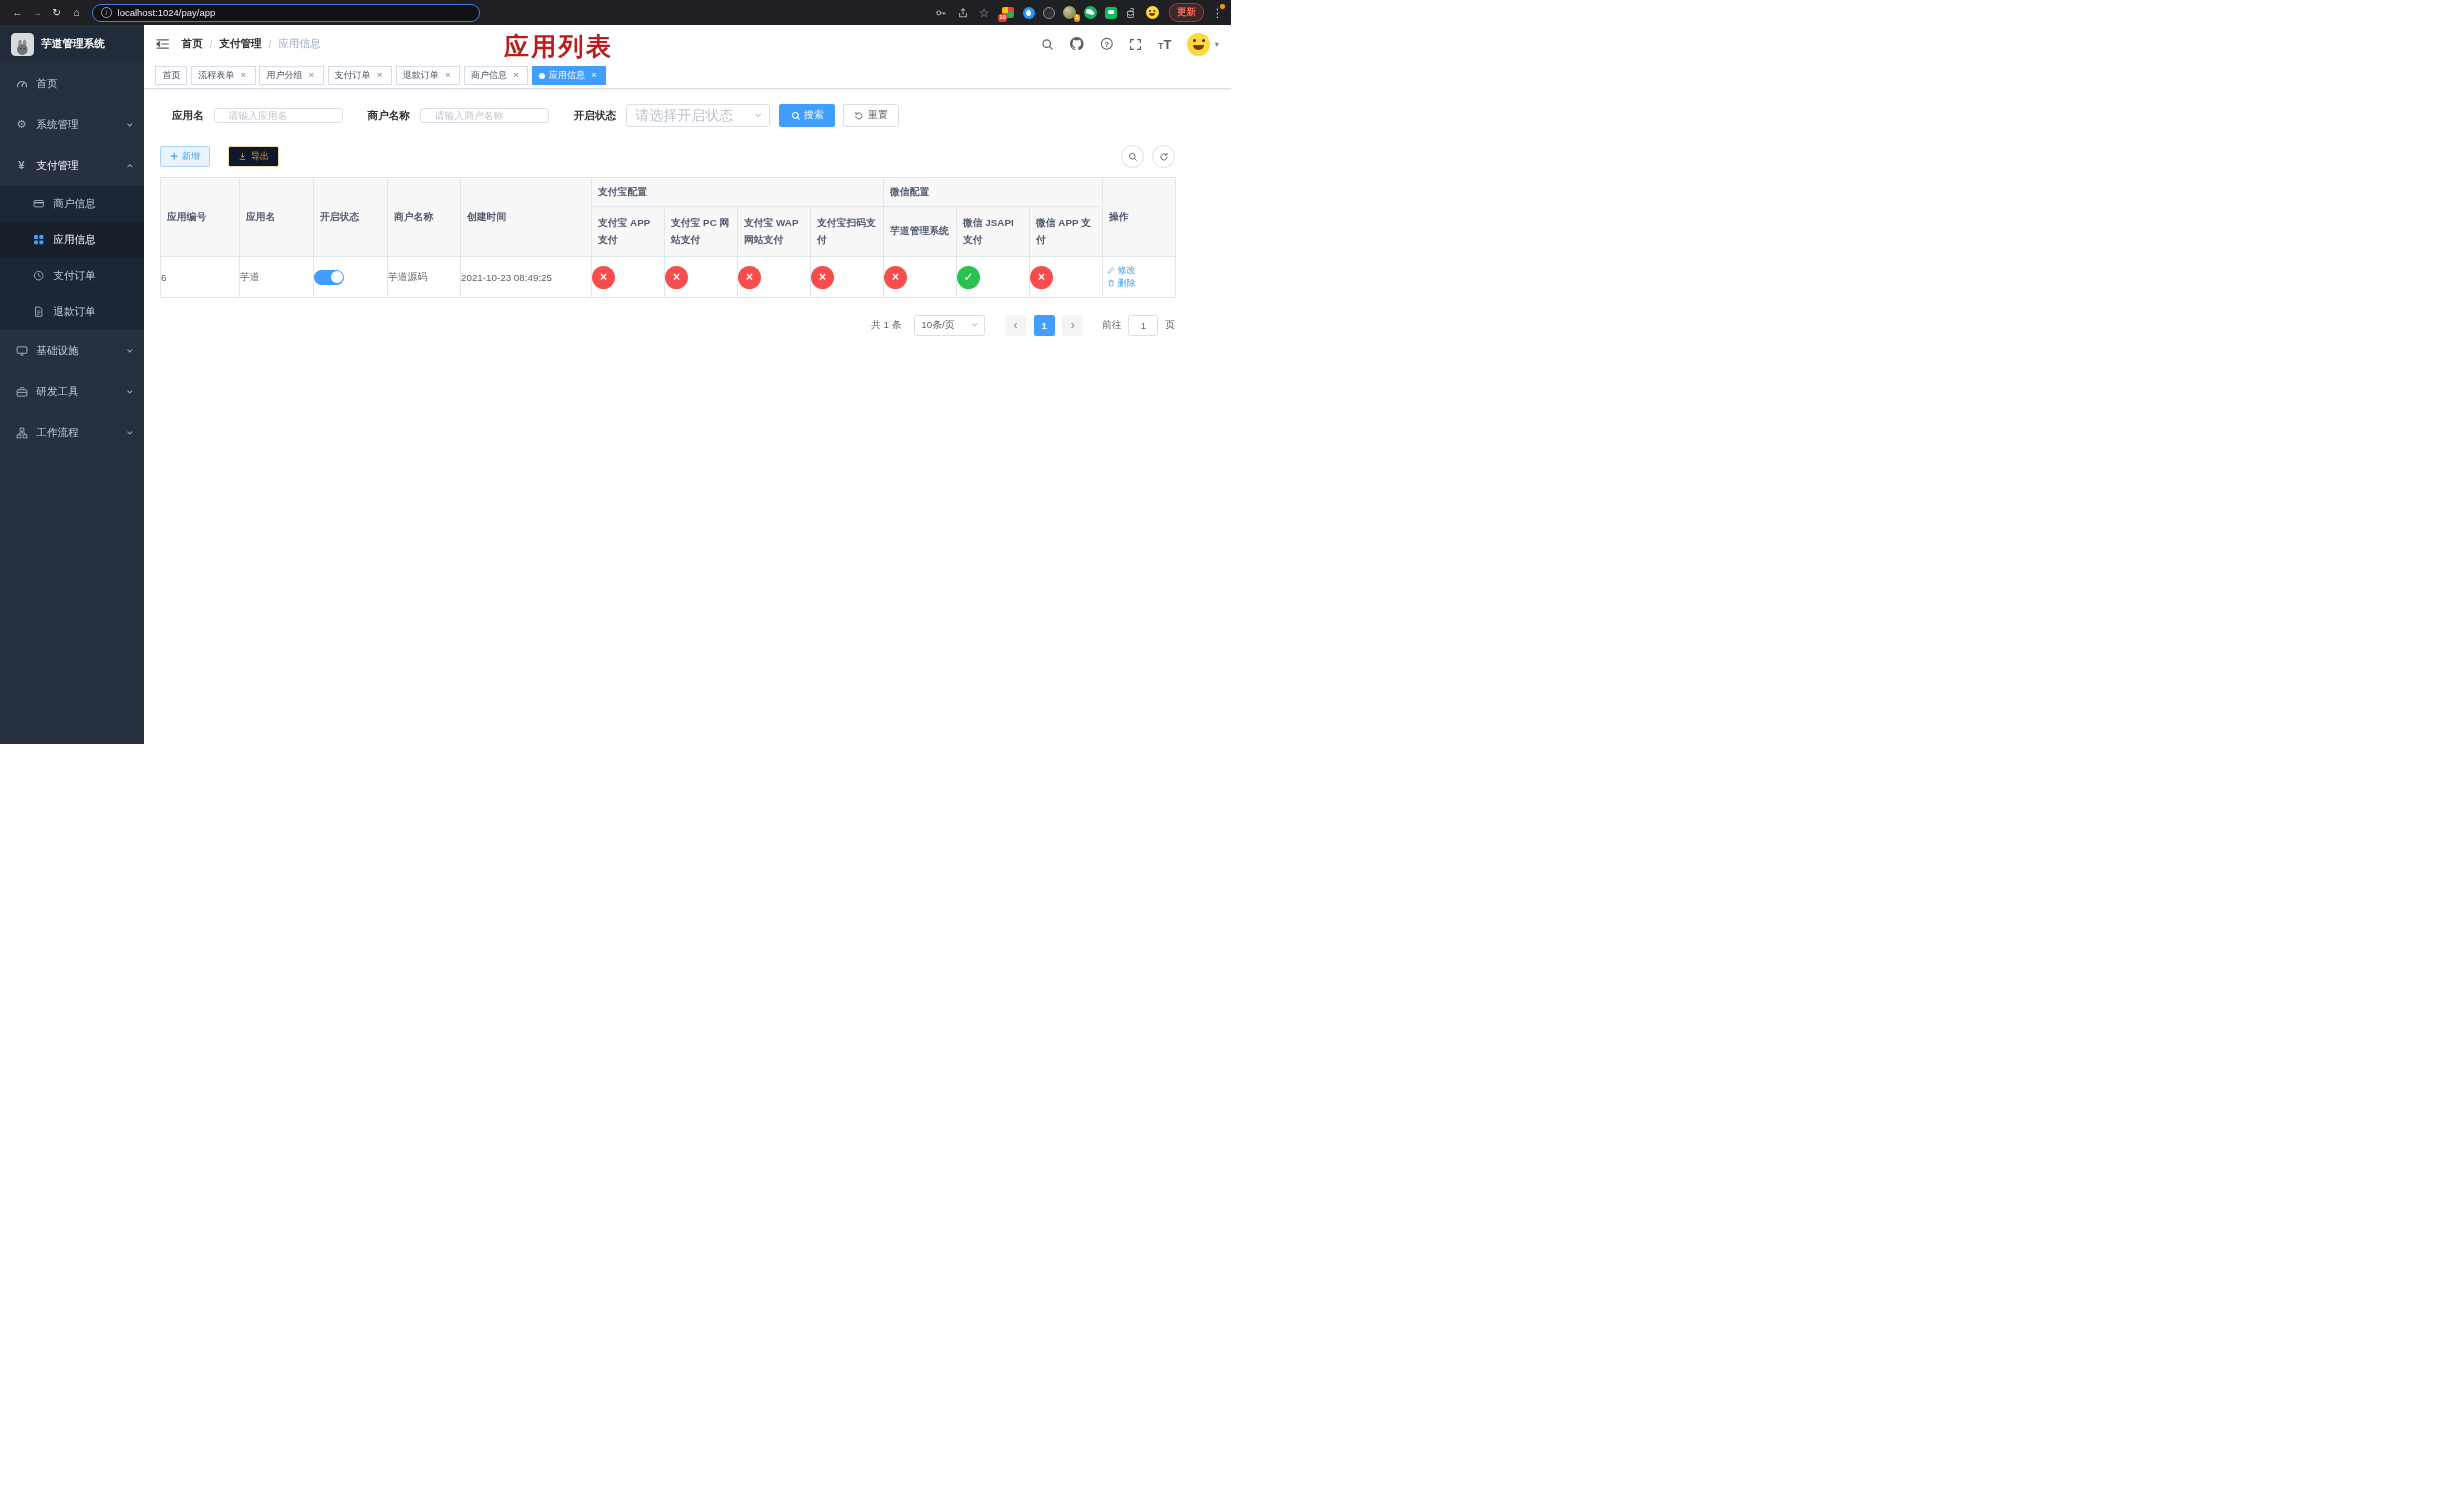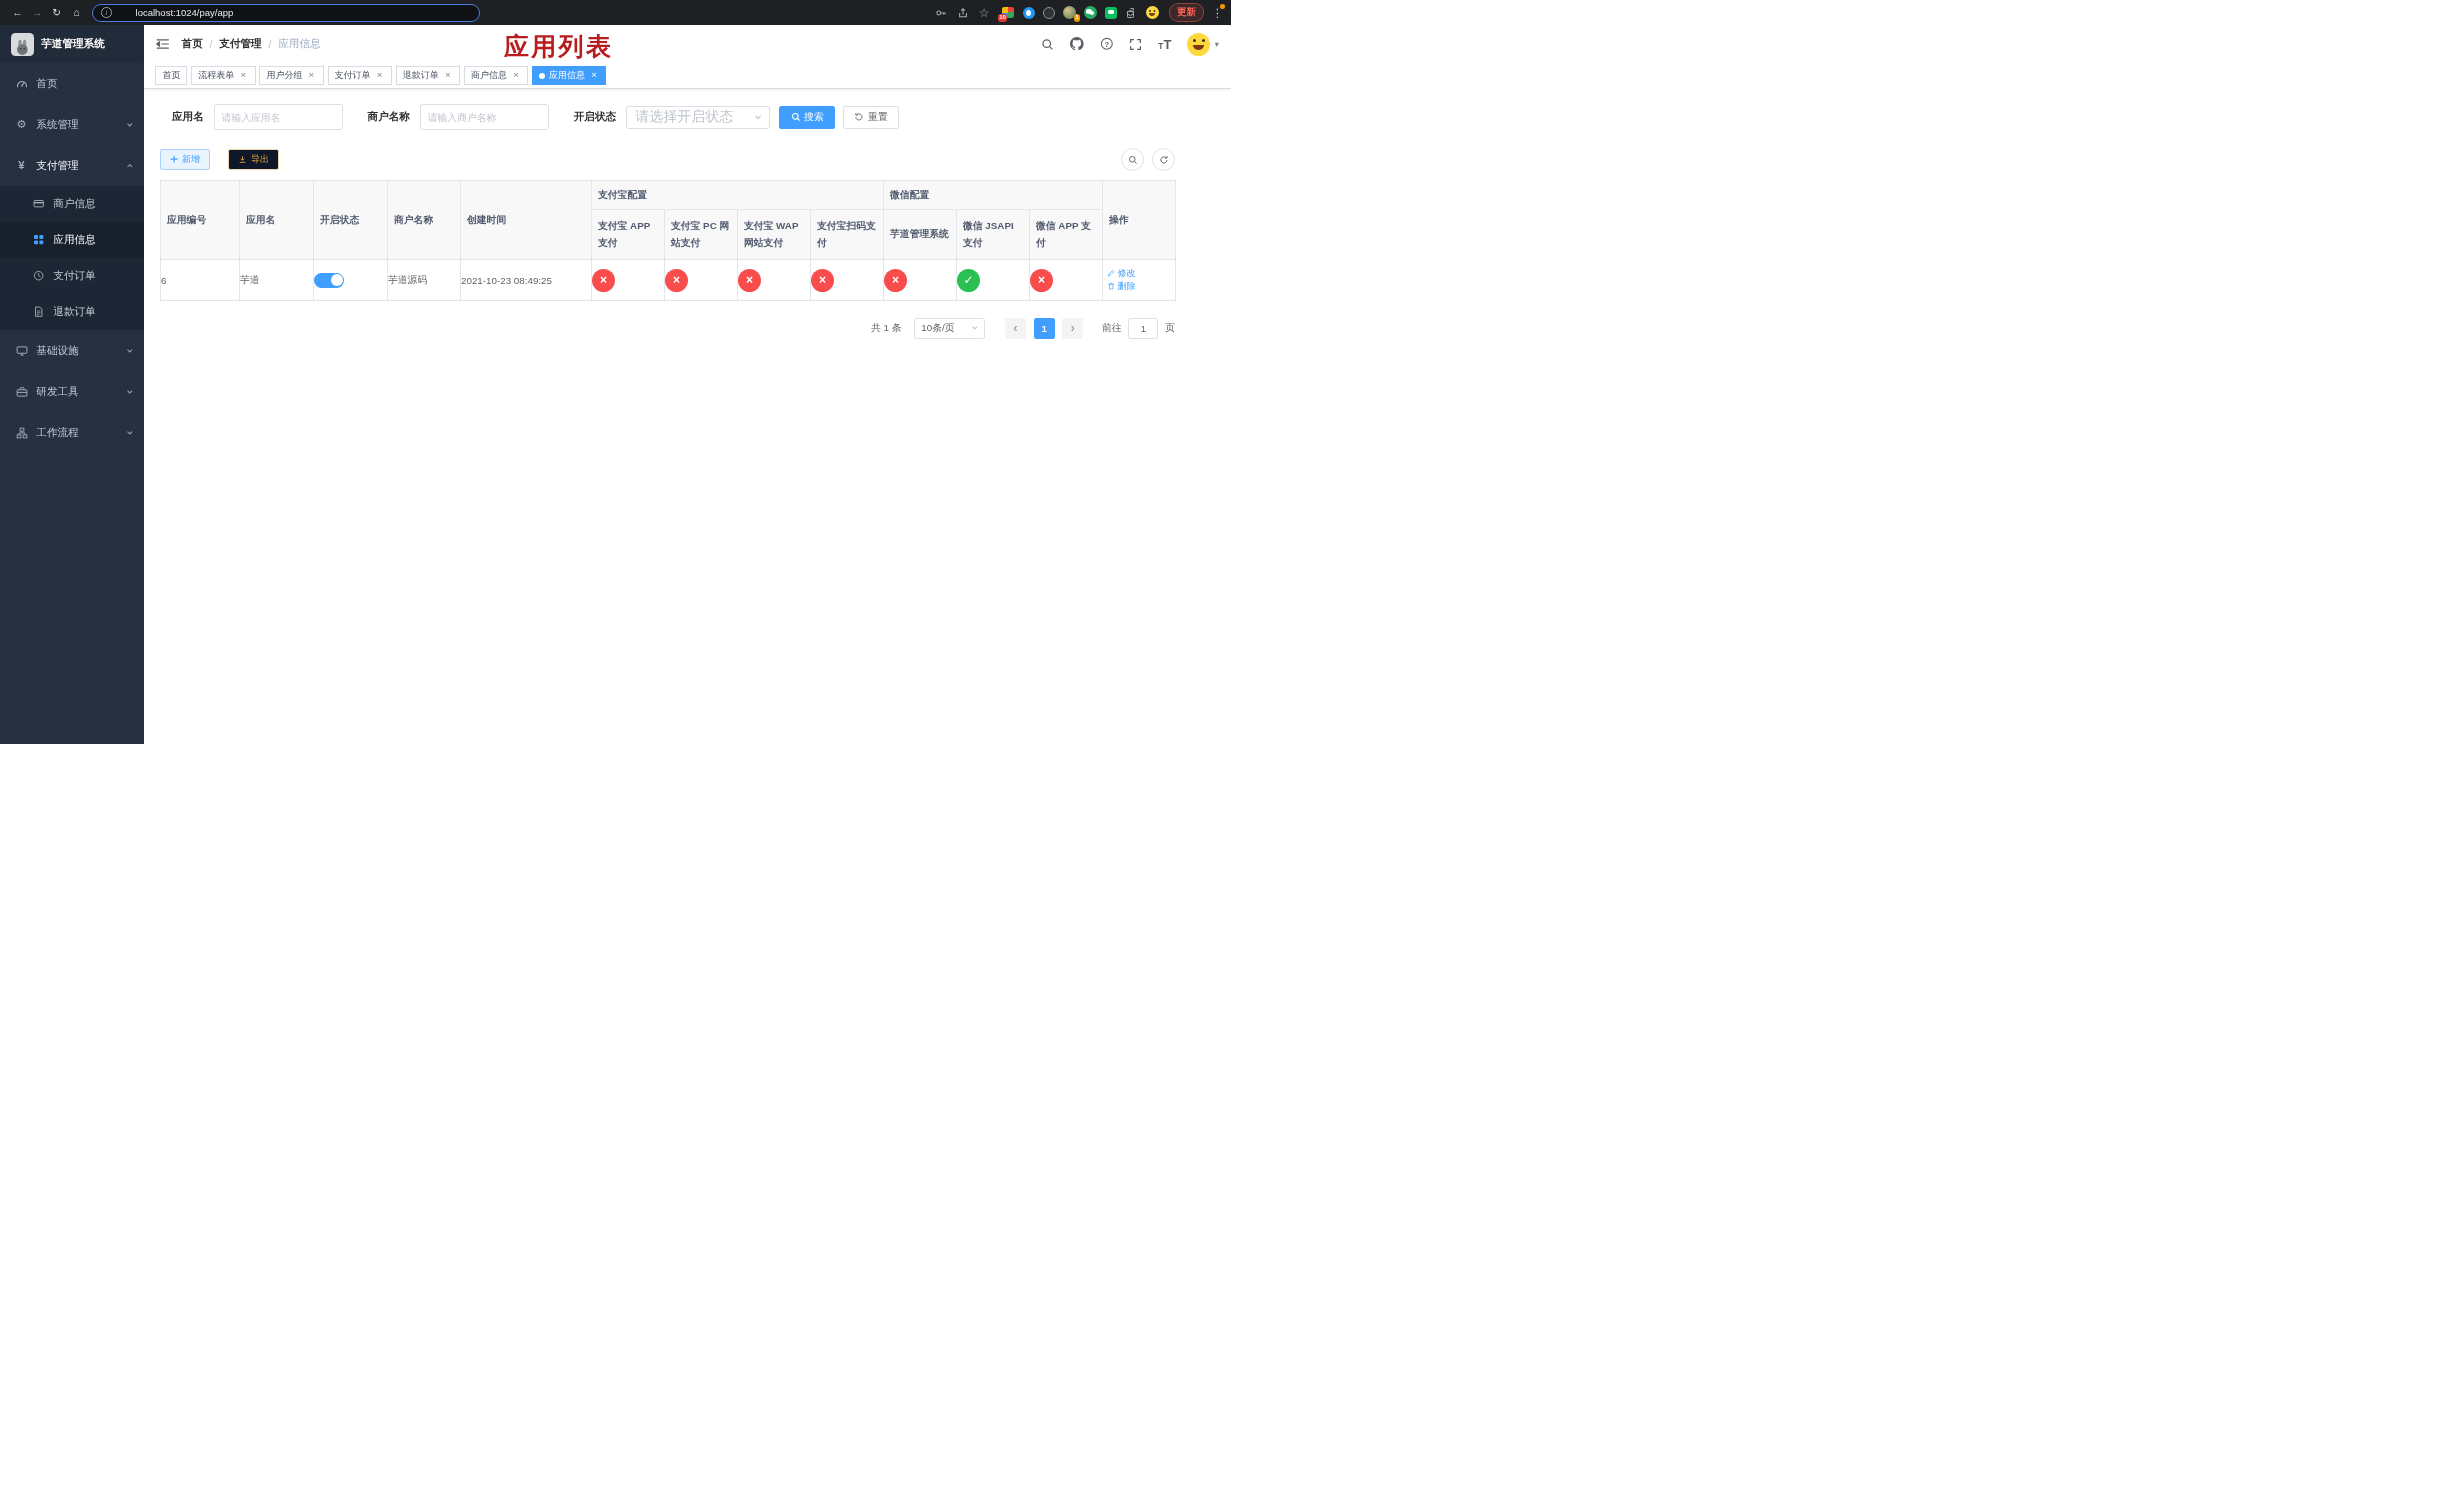--- a/index.html
+++ b/index.html
@@ -7,21 +7,21 @@
     font-family:"Liberation Sans","DejaVu Sans",sans-serif}
   body{position:relative}
   svg{display:block}
 
   
   .browser-bar{height:25px;background:#1f2023;display:flex;align-items:center;padding:0 7.6px}
   .nav-btn{width:19.7px;height:19.7px;display:flex;align-items:center;justify-content:center;
     color:#d2d5da;font-size:11.4px;border-radius:50%;cursor:pointer}
   .nav-btn.dim{color:#76797e}
   .url-pill{margin-left:6px;width:388px;height:18px;border-radius:9.8px;background:#101114;
-    border:1.5px solid #4b7ce0;display:flex;align-items:center;padding:0 7.6px;gap:24px}
+    border:1.5px solid #4b7ce0;display:flex;align-items:center;padding:0 7.6px;gap:6px}
   .info-badge{width:10.6px;height:10.6px;border-radius:50%;border:0.9px solid #9aa0a6;color:#9aa0a6;
     font-size:6.8px;display:flex;align-items:center;justify-content:center;font-style:italic}
   .url-text{color:#e8eaed;font-size:9.5px;white-space:nowrap}
   .spacer{flex:1}
   .chrome-icon{color:#a6abb2;margin-left:9.8px;cursor:pointer}
   .glyph{font-size:10.6px;line-height:1}
   .ext-cluster{display:flex;align-items:center;gap:7.6px;margin-left:12px}
   .ext{position:relative;width:13px;height:13px;display:flex;align-items:center;justify-content:center;cursor:pointer}
   .ext-badge{position:absolute;bottom:-3px;left:-3.8px;font-size:6px;color:#fff;background:#e03a30;
     border-radius:3px;padding:0 1.5px;line-height:7.6px;font-weight:700}
@@ -91,21 +91,21 @@
     background:#fff;color:#495060;font-size:9px;margin-right:3.8px;cursor:pointer;gap:3.8px;white-space:nowrap}
   .tag .close{font-size:9.8px;color:#7d8591;width:10.6px;height:10.6px;line-height:9px;text-align:center;border-radius:50%}
   .tag.active{background:#409EFF;border-color:#409EFF;color:#fff}
   .tag.active .close{color:#fff}
   .tag .dot{width:6px;height:6px;border-radius:50%;background:#fff;display:inline-block}
 
   
   .content{padding:0 0 0 16px}
   .filter-row{display:flex;align-items:center;margin:15px 0 0 12px}
   .f-label{font-size:10.6px;color:#303133;font-weight:600;margin-right:9.8px;white-space:nowrap}
-  .f-input{width:129px;height:26px;border:0.8px solid #dcdfe6;border-radius:3px;padding:0 7px;
+  .f-input{width:129px;height:15px;border:0.8px solid #dcdfe6;border-radius:3px;padding:0 14px;
     font-size:9.8px;color:#606266;outline:none}
   .f-input::placeholder{color:#bfc4cc}
   .f-gap{width:25px}
   .f-select{width:144px;height:23px;border:0.8px solid #dcdfe6;border-radius:3px;display:flex;
     align-items:center;justify-content:space-between;padding:0 6.8px 0 8.3px;font-size:14px;
     color:#bfc4cc;cursor:pointer}
   .btn{display:inline-flex;align-items:center;gap:3.8px;border-radius:2.3px;font-size:9.8px;height:23px;
     padding:0 10.6px;border:0.8px solid transparent;cursor:pointer;white-space:nowrap}
   .btn-primary{background:#409EFF;color:#fff;margin-left:9px}
   .btn-default{background:#fff;border-color:#dcdfe6;color:#606266;margin-left:7.6px}

